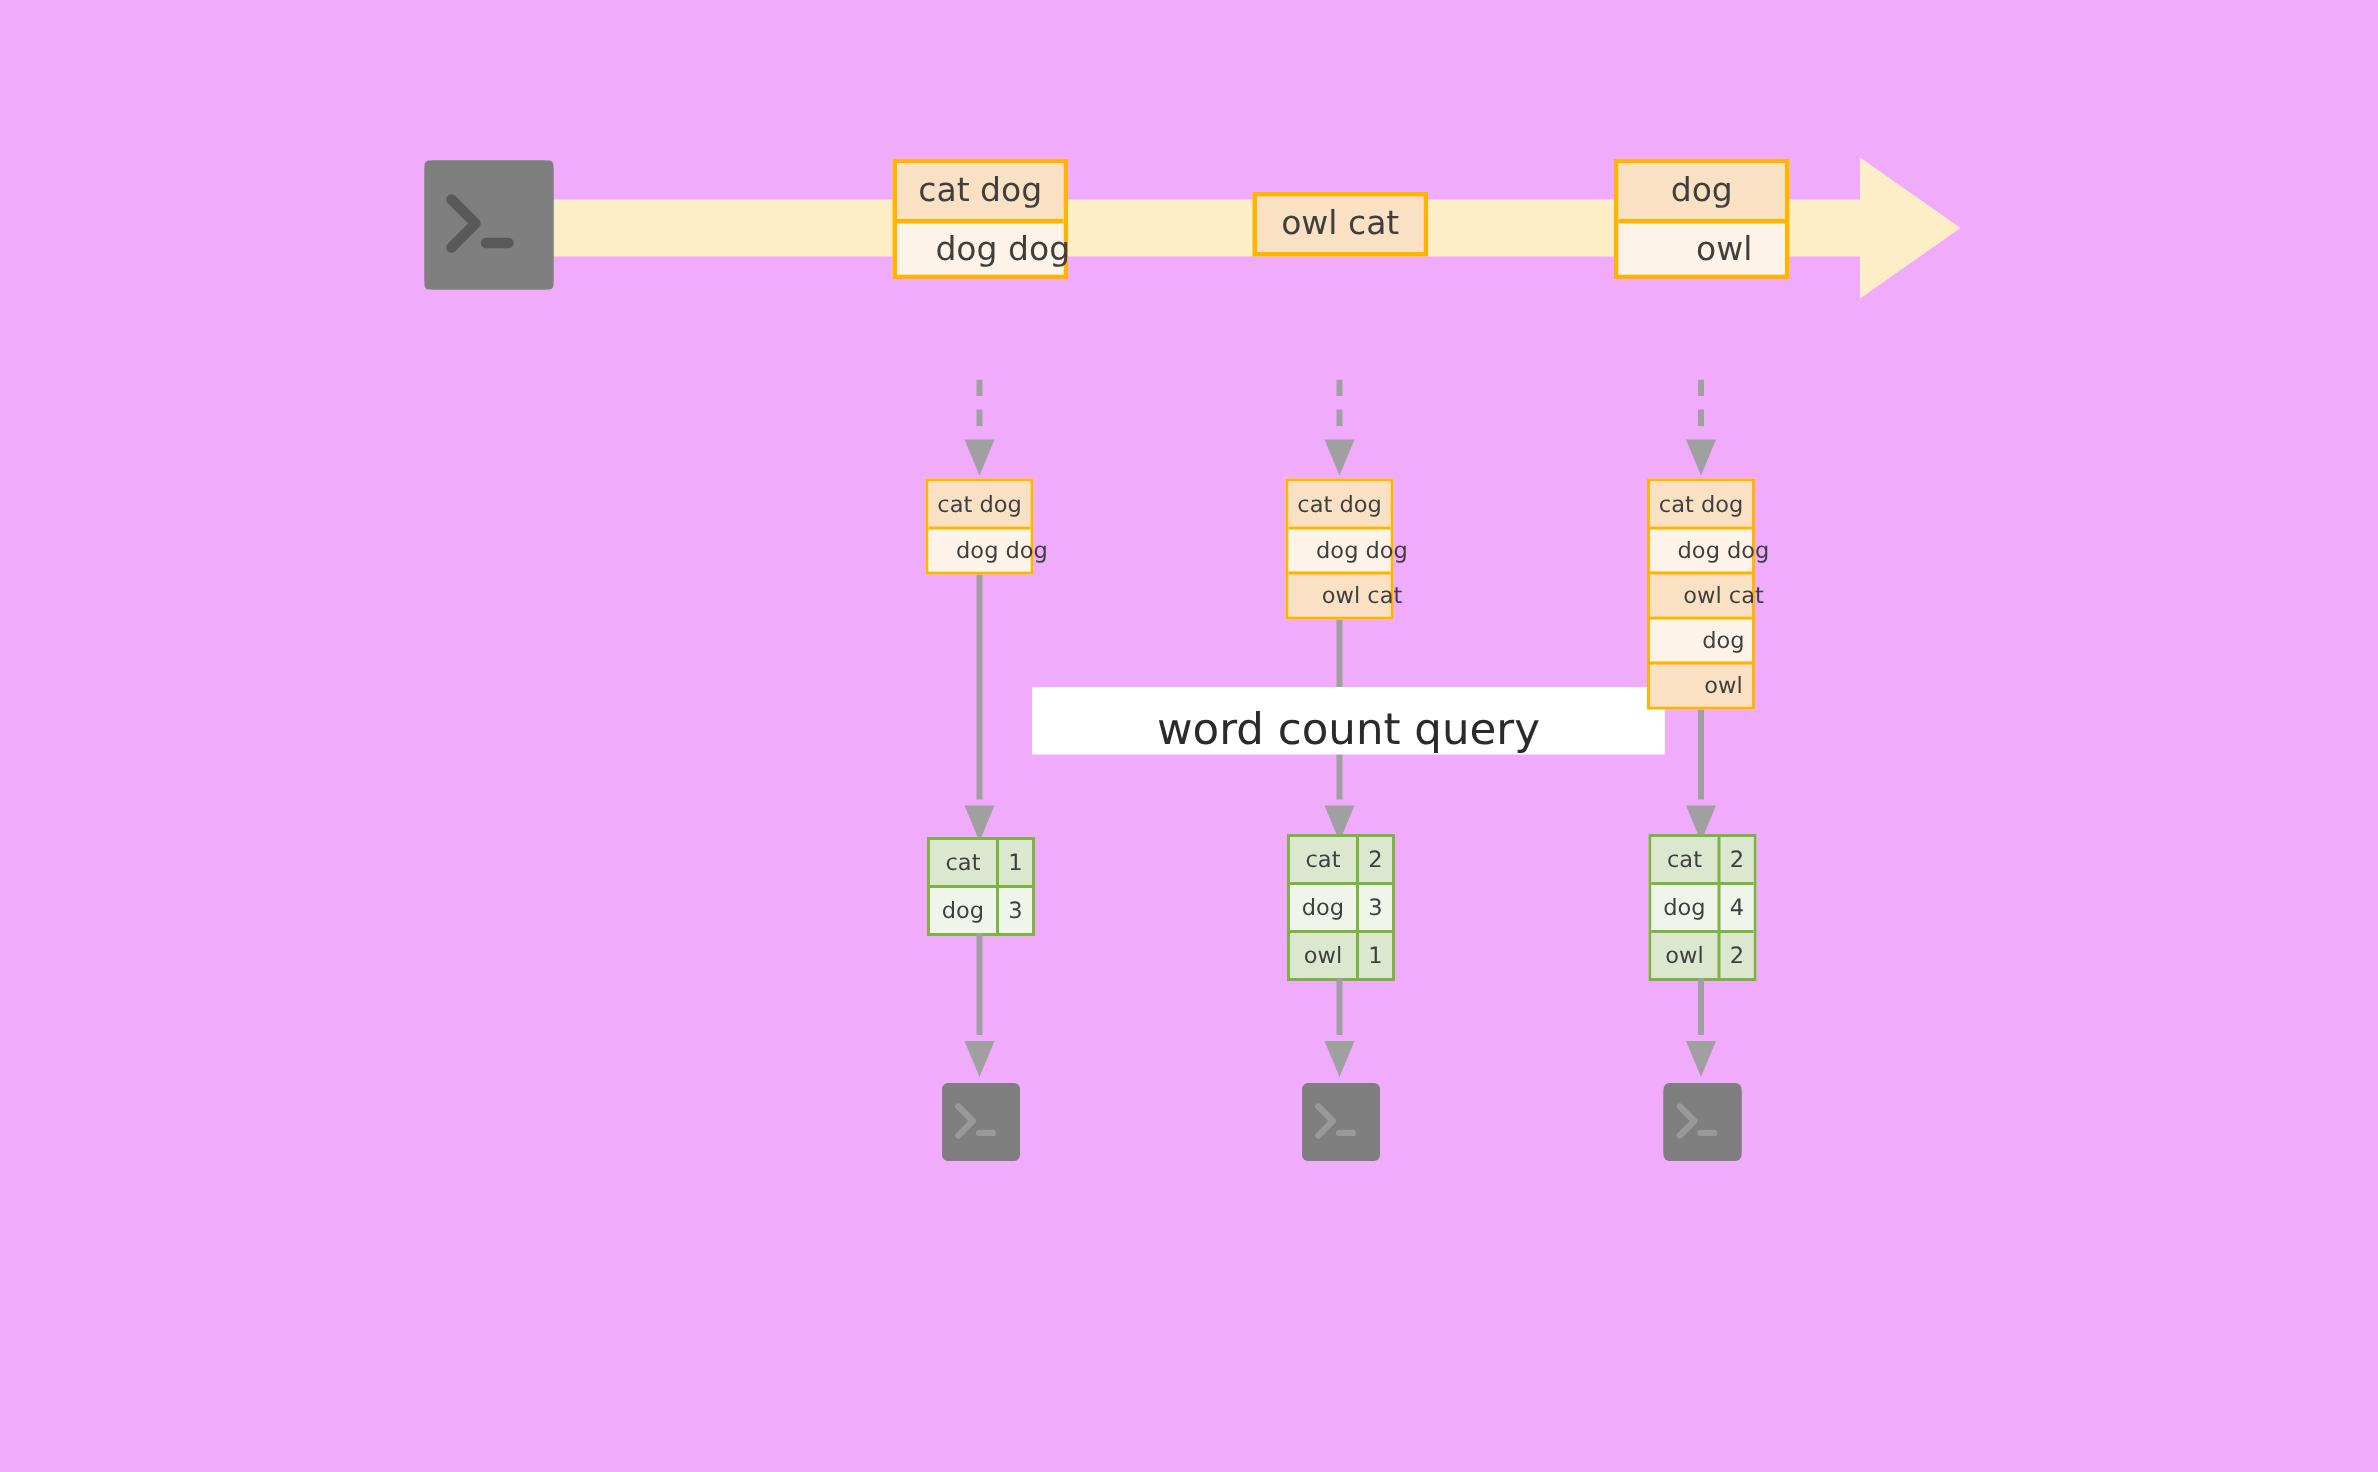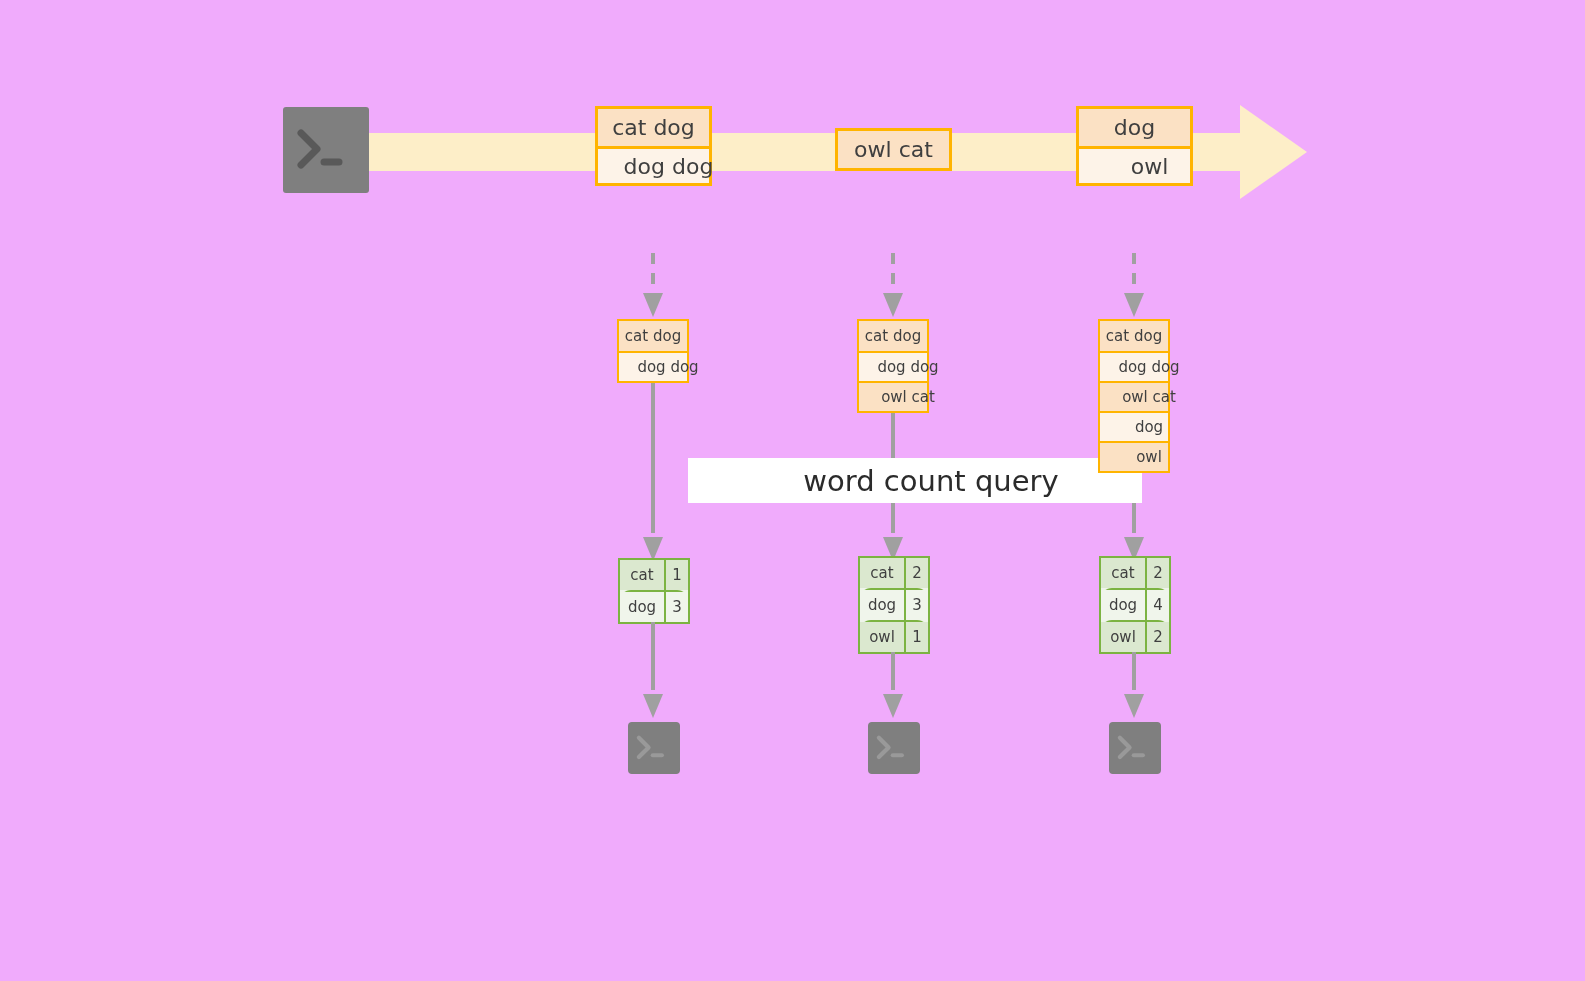--- a/index.html
+++ b/index.html
@@ -91,21 +91,20 @@
   
   .res-table {
     position: absolute;
     box-sizing: border-box;
     border: 2px solid #7cb342;
     background: #eff5ea;
   }
   .res-row {
     display: flex;
     height: 30px;
-    border-radius: 11px;
   }
   .res-row + .res-row { border-top: 2px solid #7cb342; }
   .res-word, .res-count {
     box-sizing: border-box;
     display: flex;
     align-items: center;
     justify-content: center;
     font-size: 15px;
     color: #3f3f3f;
   }
@@ -117,26 +116,25 @@
   .res-row.light .res-count { background: #f0f5eb; }
 
   
   .conn { position: absolute; pointer-events: none; }
 
   
   .query-label {
     position: absolute;
     background: #ffffff;
     display: flex;
-    align-items: center;
+    align-items: flex-end;
     justify-content: center;
     color: #2b2b2b;
     font-size: 29px;
     white-space: nowrap;
-    padding-left: 32px;
   }
 </style>
 </head>
 <body>
 
 <div id="canvas">
 
   <svg class="stream-arrow" style="left:360px; top:100px;" width="955" height="105" viewBox="0 0 955 105">
     <path d="M0,33 L880,33 L880,5 L947,52 L880,99 L880,71 L0,71 Z" fill="#fdeec8"></path>
   </svg>

